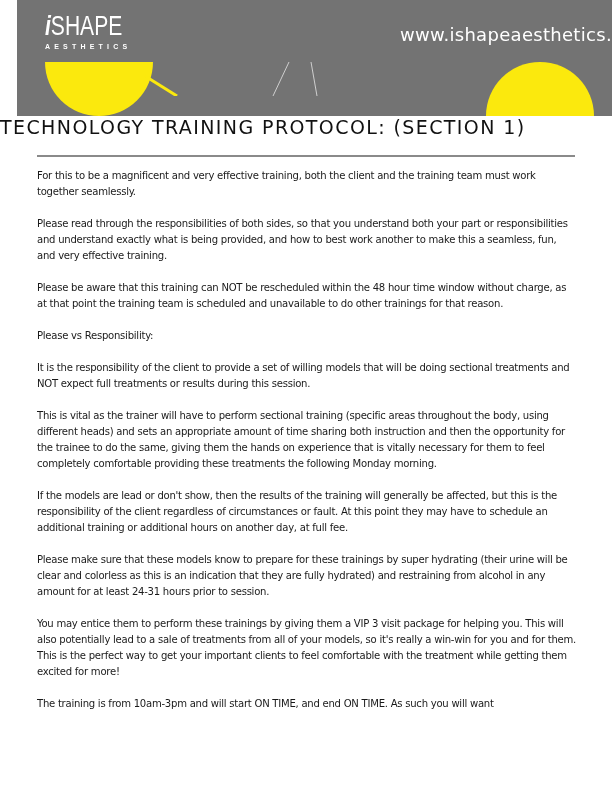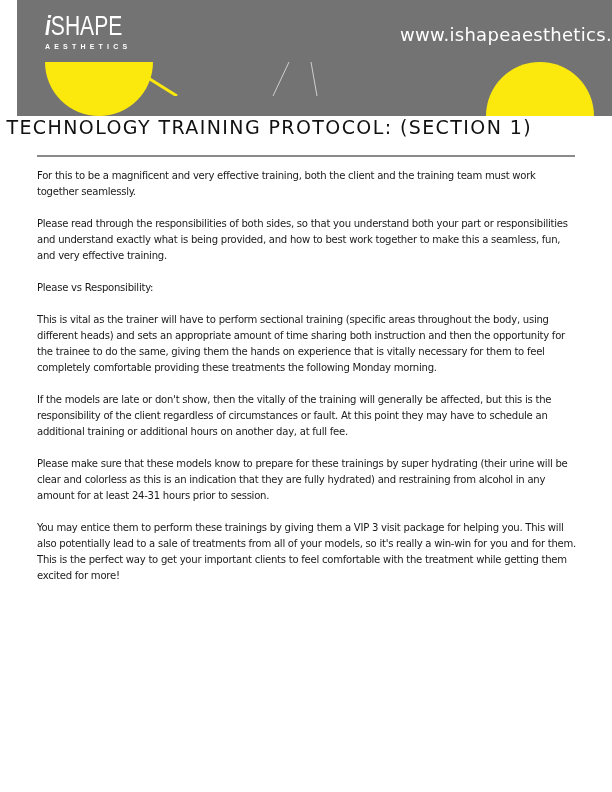--- a/index.html
+++ b/index.html
@@ -34,21 +34,21 @@
   }
   .yellow-right {
     position: absolute; left: 469px; top: 62px; width: 108px; height: 108px;
     border-radius: 50%; background: #fbe90d;
   }
   .deco-svg { position: absolute; left: 0; top: 0; }
   .vline {
     position: absolute; right: 0; top: 70px; width: 2px; height: 26px; background: #333;
   }
   .title {
-    position: absolute; left: 0; top: 116px; width: 532px; text-align: right;
+    position: absolute; left: 0; top: 116px; width: 532px; text-align: left;
     font-family: "DejaVu Sans", sans-serif; font-size: 19px; letter-spacing: 1.4px;
     color: #111; font-weight: normal;
   }
   .rule {
     position: absolute; left: 37px; top: 155px; width: 538px; height: 2px; background: #8a8a8a;
   }
   .content {
     position: absolute; left: 37px; top: 168px; width: 540px;
     font-family: "DejaVu Sans Condensed", "DejaVu Sans", sans-serif;
     font-size: 11.2px; line-height: 16px; color: #1a1a1a;
@@ -75,19 +75,22 @@
   </div>
 
   <div class="url">www.ishapeaesthetics.com</div>
 </div>
 
 <div class="title">TECHNOLOGY TRAINING PROTOCOL: (SECTION 1)</div>
 <div class="rule"></div>
 
 <div class="content">
   <p>For this to be a magnificent and very effective training, both the client and the training team must work together seamlessly.</p>
-  <p>Please read through the responsibilities of both sides, so that you understand both your part or responsibilities and understand exactly what is being provided, and how to best work together to make this a seamless, fun, and very effective training.</p>
+  <p>Please read through the responsibilities of both sides, so that you understand both your part or responsibilities and understand exactly what is being provided, and how to best work another to make this a seamless, fun, and very effective training.</p>
+  <p>Please be aware that this training can NOT be rescheduled within the 48 hour time window without charge, as at that point the training team is scheduled and unavailable to do other trainings for that reason.</p>
   <p>Please vs Responsibility:</p>
+  <p>It is the responsibility of the client to provide a set of willing models that will be doing sectional treatments and NOT expect full treatments or results during this session.</p>
   <p>This is vital as the trainer will have to perform sectional training (specific areas throughout the body, using different heads) and sets an appropriate amount of time sharing both instruction and then the opportunity for the trainee to do the same, giving them the hands on experience that is vitally necessary for them to feel completely comfortable providing these treatments the following Monday morning.</p>
-  <p>If the models are late or don't show, then the vitally of the training will generally be affected, but this is the responsibility of the client regardless of circumstances or fault. At this point they may have to schedule an additional training or additional hours on another day, at full fee.</p>
+  <p>If the models are lead or don't show, then the results of the training will generally be affected, but this is the responsibility of the client regardless of circumstances or fault. At this point they may have to schedule an additional training or additional hours on another day, at full fee.</p>
   <p>Please make sure that these models know to prepare for these trainings by super hydrating (their urine will be clear and colorless as this is an indication that they are fully hydrated) and restraining from alcohol in any amount for at least 24-31 hours prior to session.</p>
   <p>You may entice them to perform these trainings by giving them a VIP 3 visit package for helping you. This will also potentially lead to a sale of treatments from all of your models, so it's really a win-win for you and for them. This is the perfect way to get your important clients to feel comfortable with the treatment while getting them excited for more!</p>
+  <p>The training is from 10am-3pm and will start ON TIME, and end ON TIME. As such you will want</p>
 </div>
 
 </body></html>

